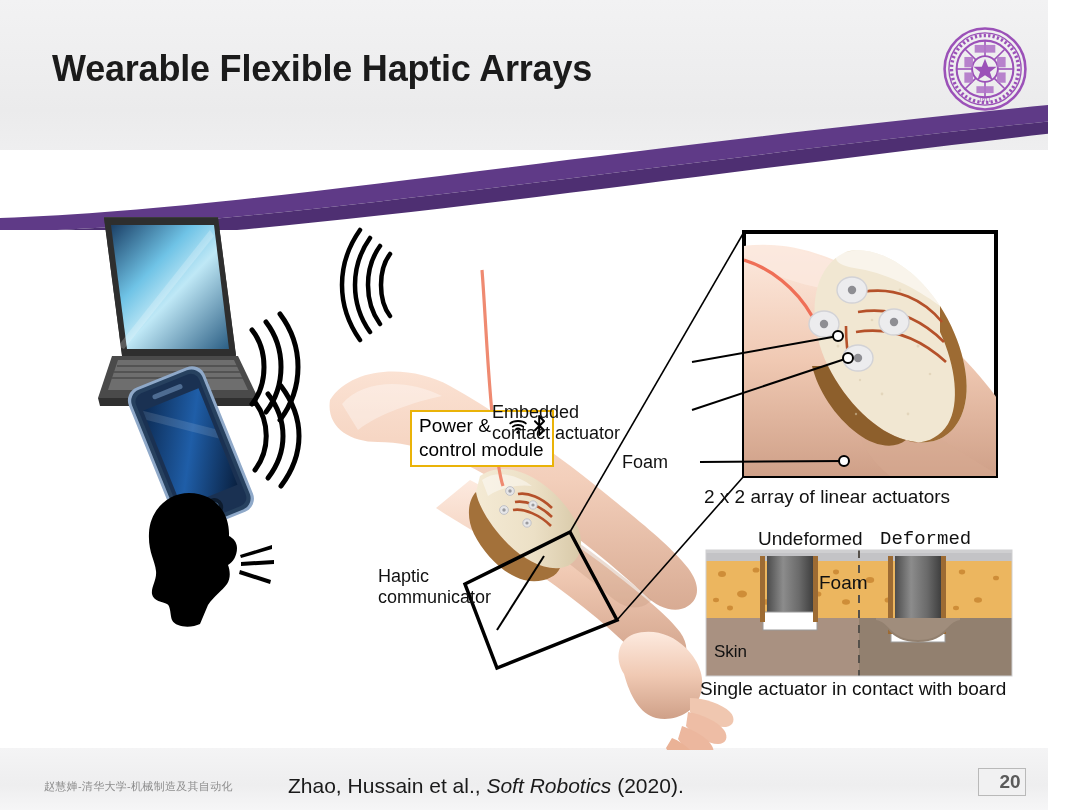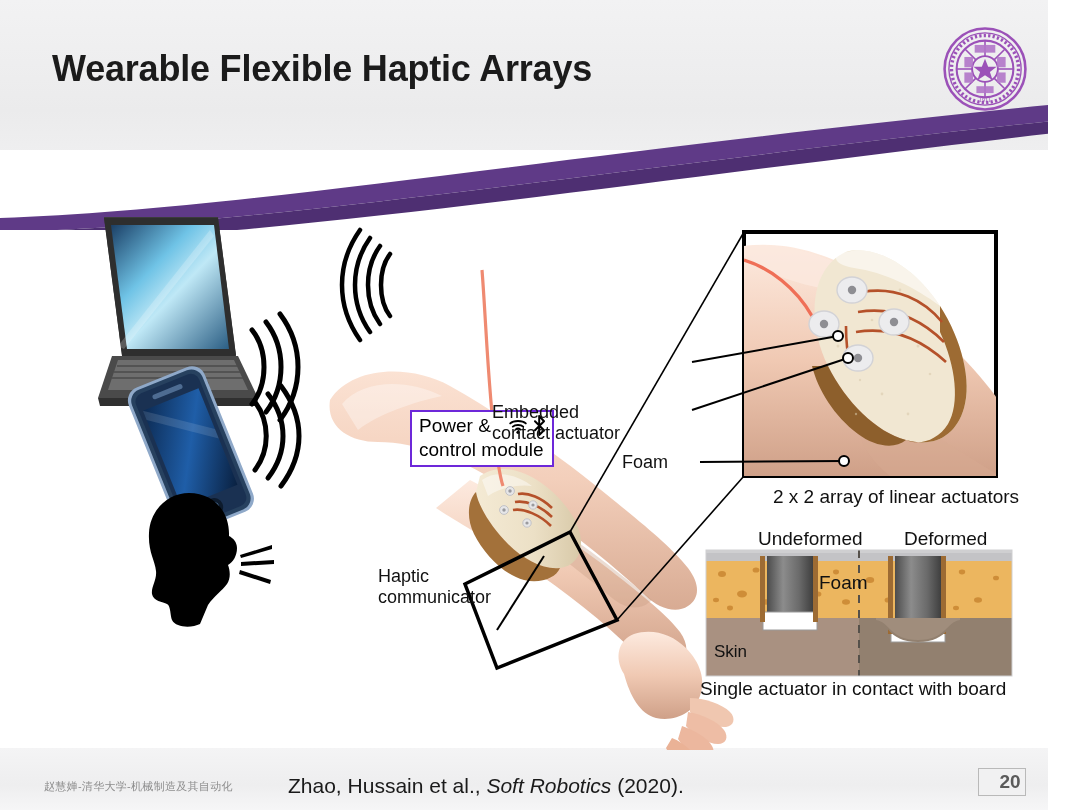--- a/index.html
+++ b/index.html
@@ -53,21 +53,21 @@
 
   
   .figure{position:absolute;left:0;top:150px;width:1080px;height:600px;}
 
   
   .lbl{position:absolute;font-size:18px;color:#111;line-height:1.16;white-space:nowrap;}
   .lbl.r{text-align:right;}
 
   .box-module{
     position:absolute;left:410px;top:260px;width:144px;height:57px;
-    border:2px solid #6d28d9;background:#fff;box-sizing:border-box;
+    border:2px solid #eab308;background:#fff;box-sizing:border-box;
   }
   .box-module .row{
     position:absolute;left:7px;font-size:19px;color:#000;white-space:nowrap;
   }
   .box-module .row1{top:3px;}
   .box-module .row2{top:27px;}
   .box-module .ico{position:absolute;top:5px;}
 
   .caption{
     position:absolute;font-size:19px;color:#111;white-space:nowrap;
@@ -445,24 +445,24 @@
     </div>
 
 
     <div class="lbl" style="left:492px;top:252px;">
       <div>Embedded</div>
       <div>contact actuator</div>
     </div>
 
     <div class="lbl" style="left:622px;top:302px;">Foam</div>
 
-    <div class="caption" style="left:773px;top:336px;">2 x 2 array of linear actuators</div>
+    <div class="caption" style="left:704px;top:336px;">2 x 2 array of linear actuators</div>
 
     <div class="caption" style="left:758px;top:378px;">Undeformed</div>
-    <div class="caption" style="left:904px;top:378px;">Deformed</div>
+    <div class="caption" style="left:880px;top:378px;font-family:Liberation Mono, monospace;">Deformed</div>
     <div class="caption" style="left:819px;top:422px;color:#111;">Foam</div>
     <div class="caption" style="left:714px;top:492px;font-size:17px;">Skin</div>
     <div class="caption" style="left:700px;top:528px;">Single actuator in contact with board</div>
   </div>
 
   <div class="footer-cn">赵慧婵-清华大学-机械制造及其自动化</div>
   <div class="footer-cite"><span>Zhao, Hussain et al., </span><i>Soft Robotics</i><span> (2020).</span></div>
   <div class="page-num">20</div>
 
 </div>

